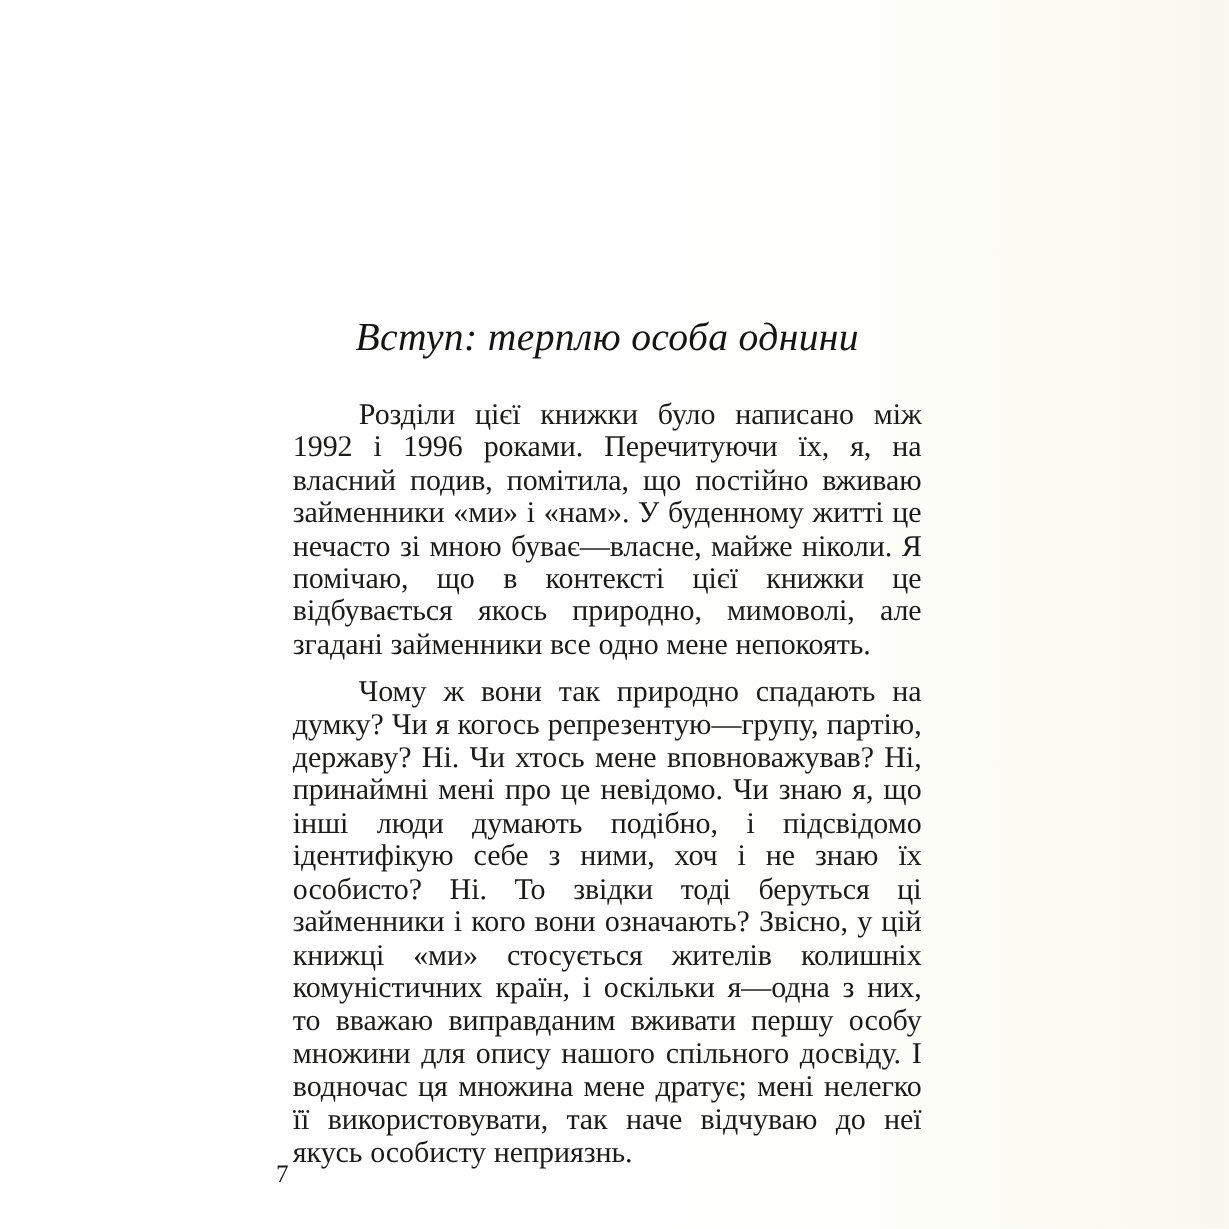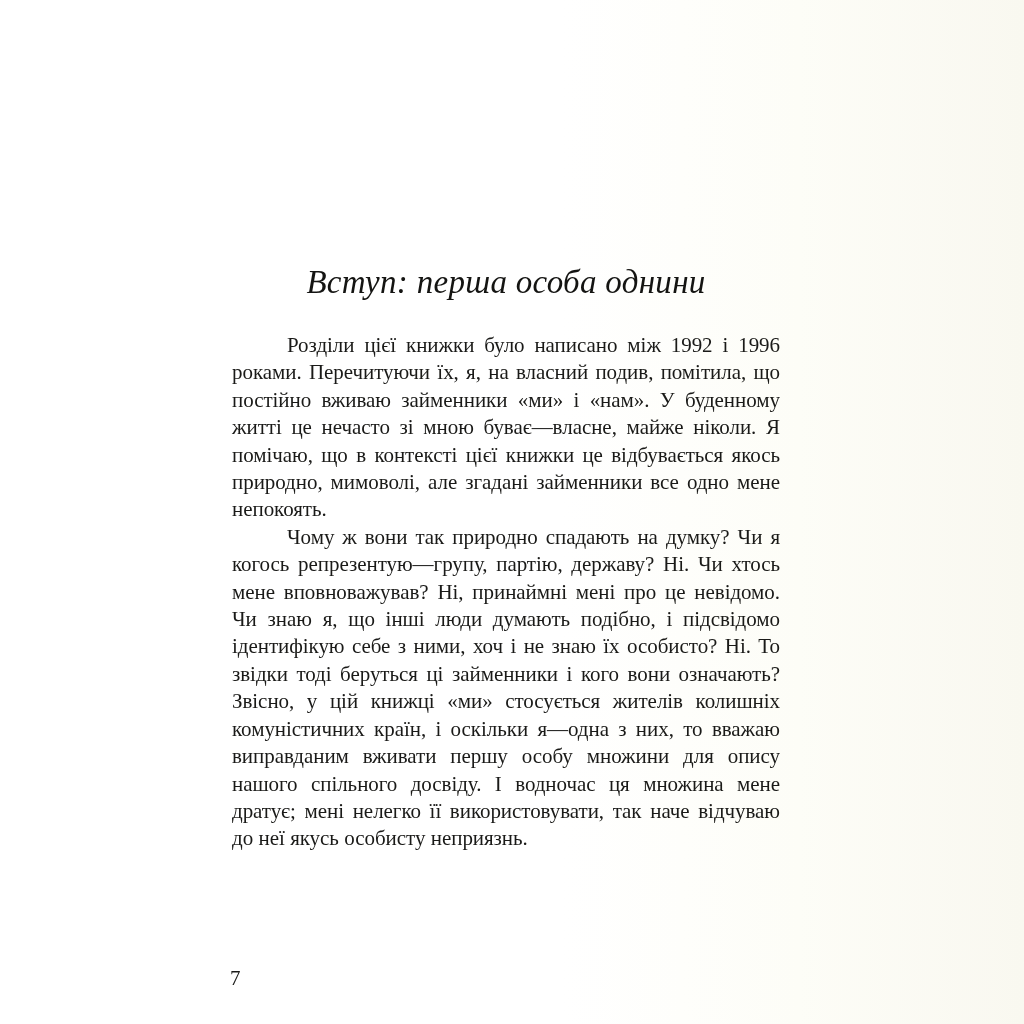--- a/index.html
+++ b/index.html
@@ -41,25 +41,25 @@
     line-height: 40px;
     text-align: center;
     letter-spacing: 0.3px;
     margin: 0 0 30px 0;
     font-weight: normal;
     color: #141412;
     white-space: nowrap;
   }
 
   .para {
-    font-size: 21px;
+    font-size: 25px;
     line-height: 27.4px;
     text-align: justify;
     text-justify: inter-word;
-    margin: 0;
+    margin: 12px;
     text-indent: 55px;
     letter-spacing: -0.05px;
     word-spacing: 0.2px;
     color: #1a1a18;
     hyphens: manual;
   }
 
   #folio {
     position: absolute;
     left: 230px;
@@ -69,21 +69,21 @@
     color: #1a1a18;
   }
 </style>
 </head>
 <body>
 
 <div id="page">
 
   <div id="text-block">
 
-    <h1 id="chapter-title">Вступ: перша особа однини</h1>
+    <h1 id="chapter-title">Вступ: терплю особа однини</h1>
 
     <p class="para">Розділи цієї книжки було написано між 1992 і 1996 роками. Перечитуючи їх, я, на власний подив, помітила, що постійно вживаю займенники «ми» і «нам». У буденному житті це нечасто зі мною буває—власне, майже ніколи. Я помічаю, що в контексті цієї книжки це відбувається якось природно, мимоволі, але згадані займенники все одно мене непокоять.</p>
 
     <p class="para">Чому ж вони так природно спадають на думку? Чи я когось репрезентую—групу, партію, державу? Ні. Чи хтось мене вповноважував? Ні, принаймні мені про це невідомо. Чи знаю я, що інші люди думають подібно, і підсвідомо ідентифікую себе з ними, хоч і не знаю їх особисто? Ні. То звідки тоді беруться ці займенники і кого вони означають? Звісно, у цій книжці «ми» стосується жителів колишніх комуністичних країн, і оскільки я—одна з них, то вважаю виправданим вживати першу особу множини для опису нашого спільного досвіду. І водночас ця множина мене дратує; мені нелегко її використовувати, так наче відчуваю до неї якусь особисту неприязнь.</p>
 
 
   </div>
 
   <div id="folio">7</div>
 

